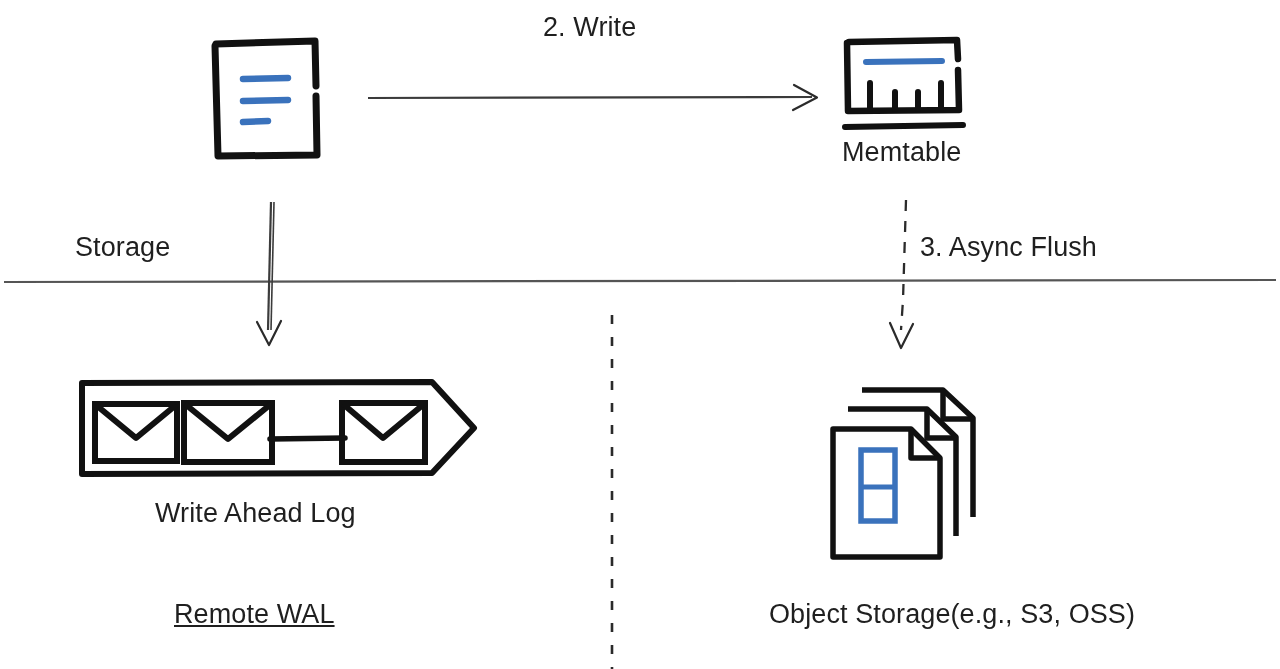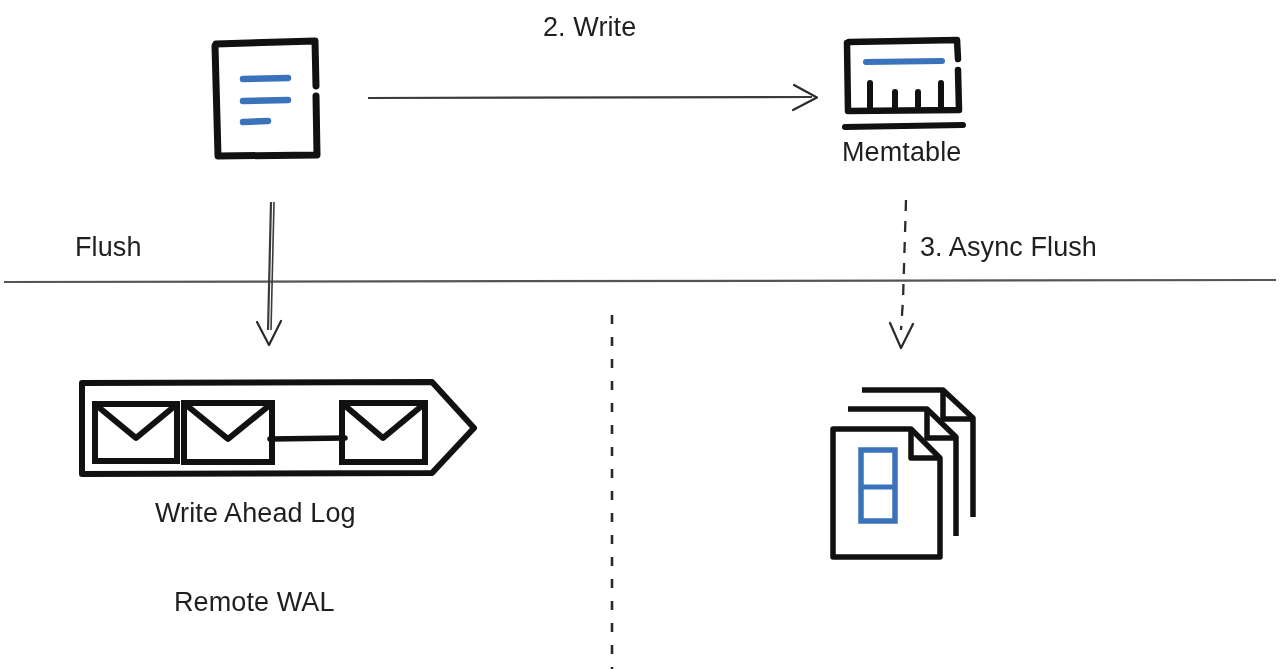--- a/index.html
+++ b/index.html
@@ -115,24 +115,25 @@
 
       <rect x="861" y="450" width="34" height="71" fill="none" stroke="#3a72bc" stroke-width="5.5"></rect>
       <line x1="861" y1="487" x2="895" y2="487" stroke="#3a72bc" stroke-width="5"></line>
     </g>
   </svg>
 
   <div class="lbl" style="left:543px; top:13px;">2. Write</div>
 
   <div class="lbl" style="left:842px; top:138px;text-align:right;">Memtable</div>
 
-  <div class="lbl" style="left:75px; top:233px;">Flush</div>
+  <div class="lbl" style="left:75px; top:233px;">Storage</div>
 
 
   <div class="lbl" style="left:920px; top:233px;text-align:right;">3. Async Flush</div>
 
   <div class="lbl" style="left:155px; top:499px;">Write Ahead Log</div>
 
 
-  <div class="lbl" style="left:174px; top:588px;">Remote WAL</div>
+  <div class="lbl" style="left:174px; top:600px;text-decoration:underline;">Remote WAL</div>
 
+  <div class="lbl" style="left:769px; top:600px;">Object Storage(e.g., S3, OSS)</div>
 
 </div>
 
 </body></html>

